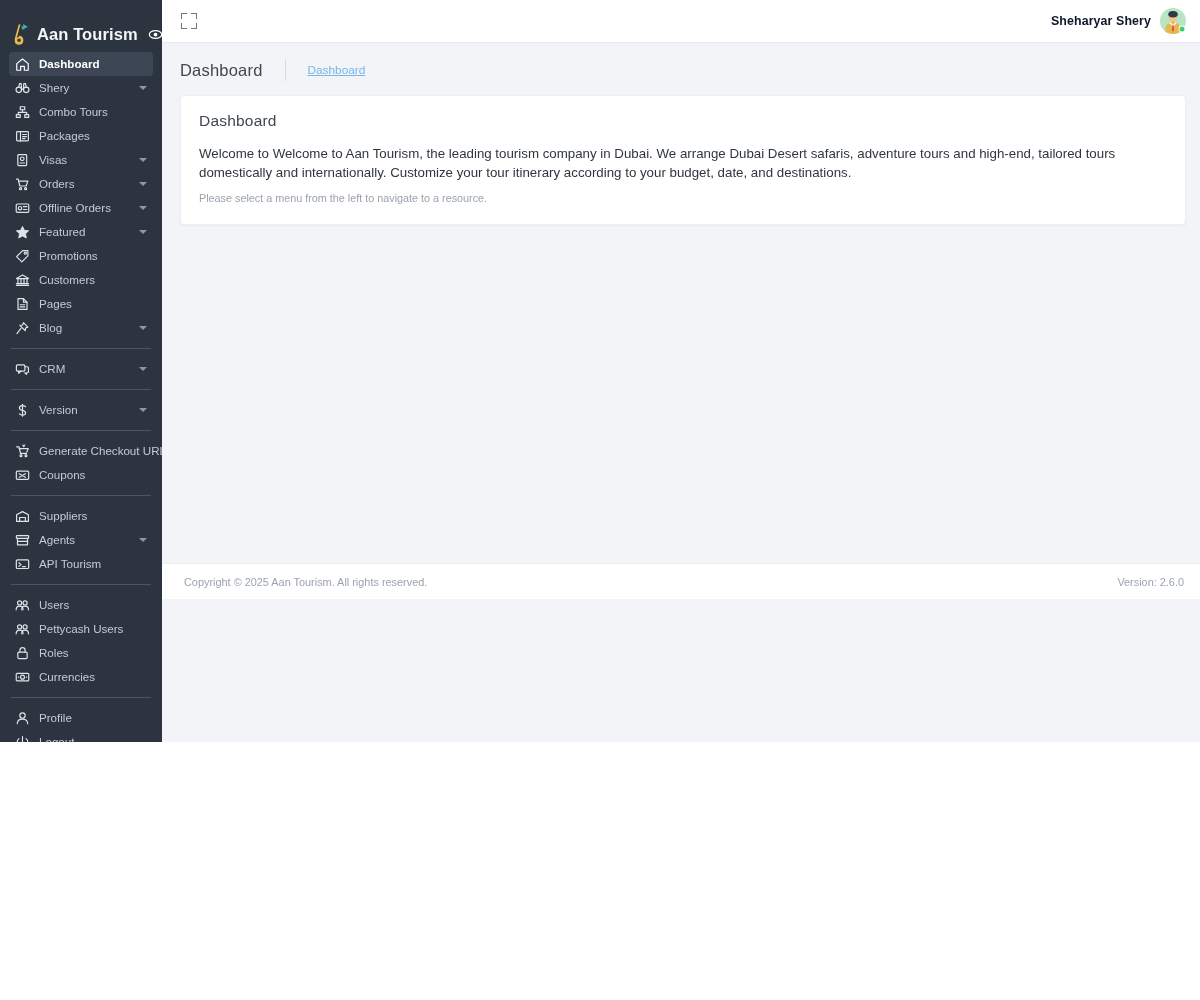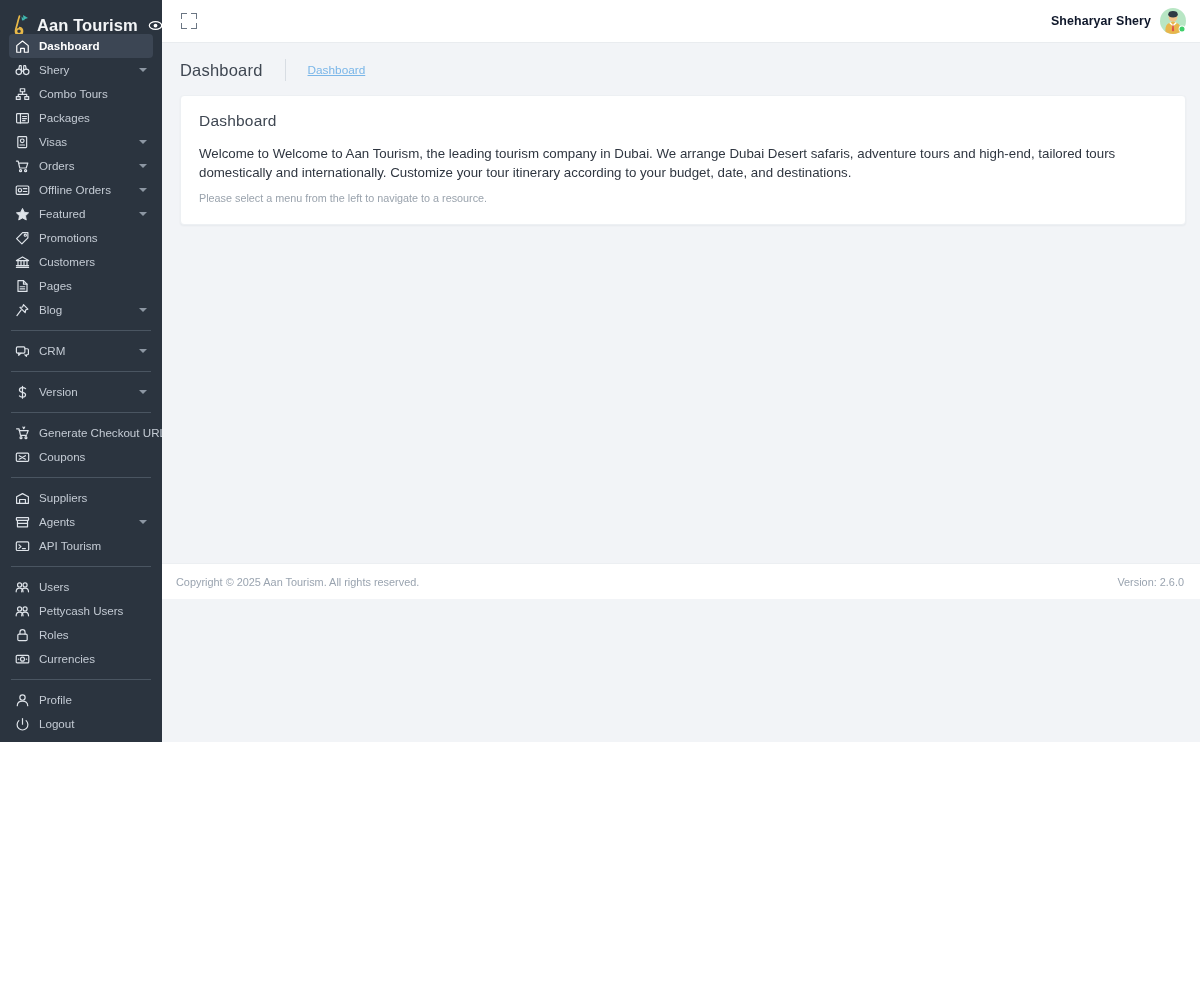--- a/index.html
+++ b/index.html
@@ -18,21 +18,21 @@
   
   #sidebar {
     position: absolute;
     left: 0; top: 0;
     width: 162px; height: 742px;
     background: #2b343f;
     overflow: hidden;
   }
   .brand {
     display: flex; align-items: center;
-    height: 34px;
+    height: 52px;
     padding: 16px 8px 0 10px;
     gap: 7px;
   }
   .brand-logo {
     width: 20px; height: 24px;
     flex: 0 0 auto;
     position: relative;
   }
   .brand-title {
     color: #f3f5f7;
@@ -185,21 +185,21 @@
 
   
   #footer {
     position: absolute;
     left: 162px; top: 563px;
     width: 1038px; height: 36px;
     background: #ffffff;
     border-top: 1px solid #eceff2;
     display: flex; align-items: center;
     justify-content: space-between;
-    padding: 0 16px 0 14px;
+    padding: 0 16px 0 22px;
     font-size: 10.9px;
     color: #9aa4b0;
   }
 </style>
 </head>
 <body>
 
 <div id="app">
 
   <aside id="sidebar">

